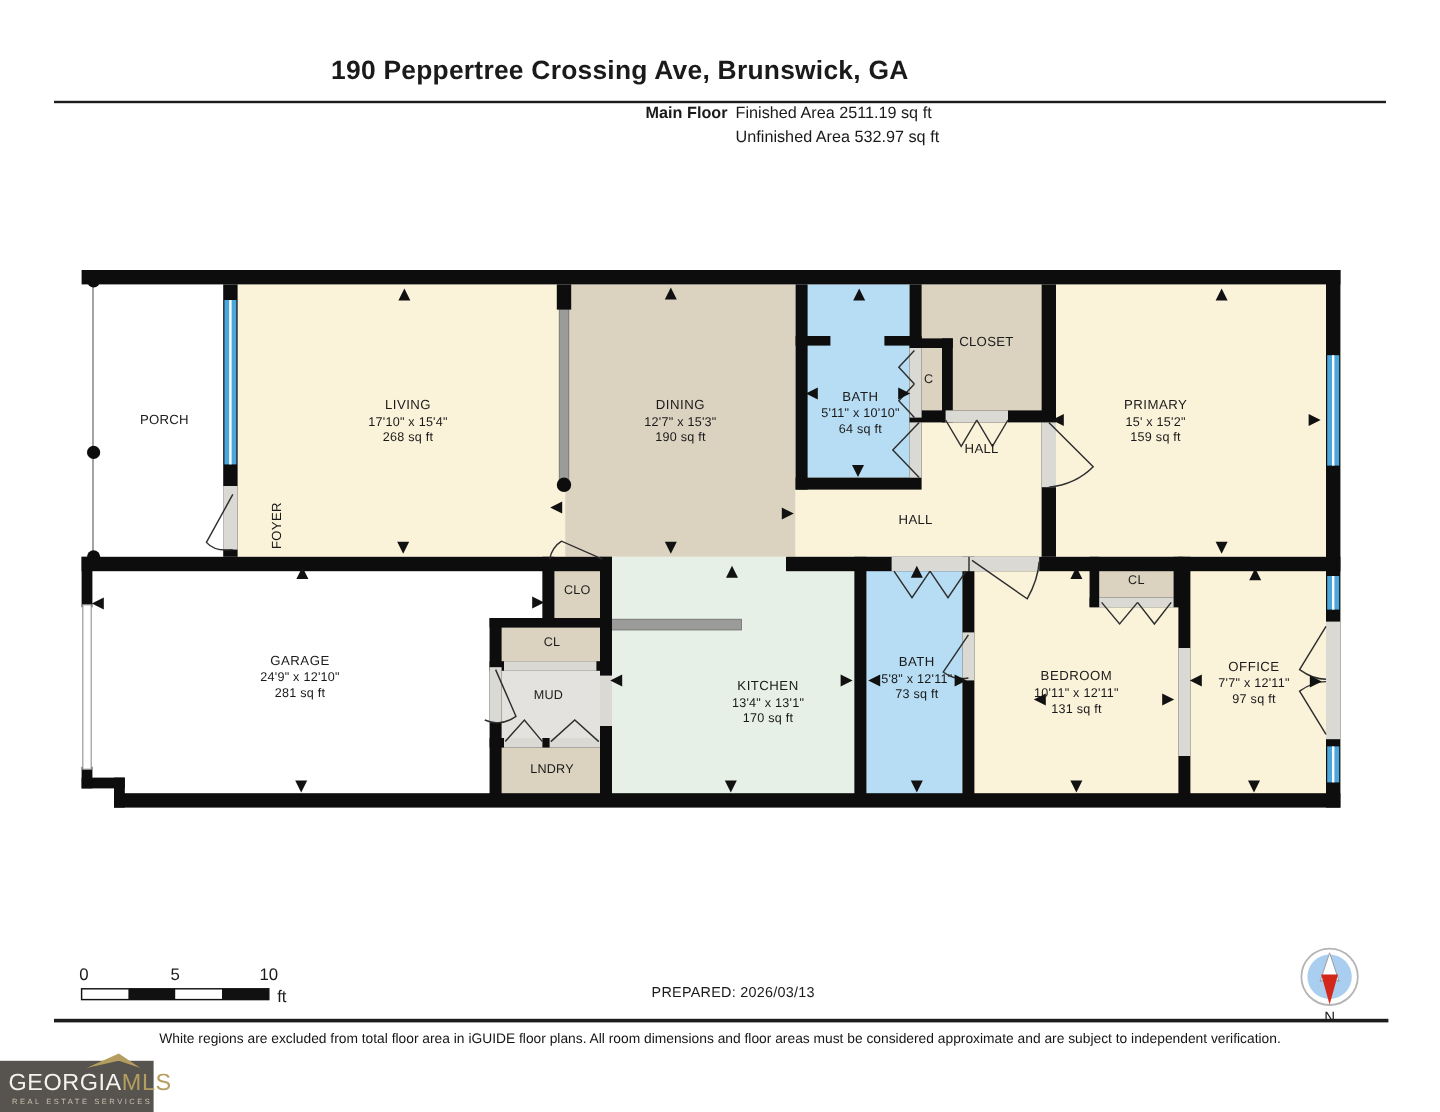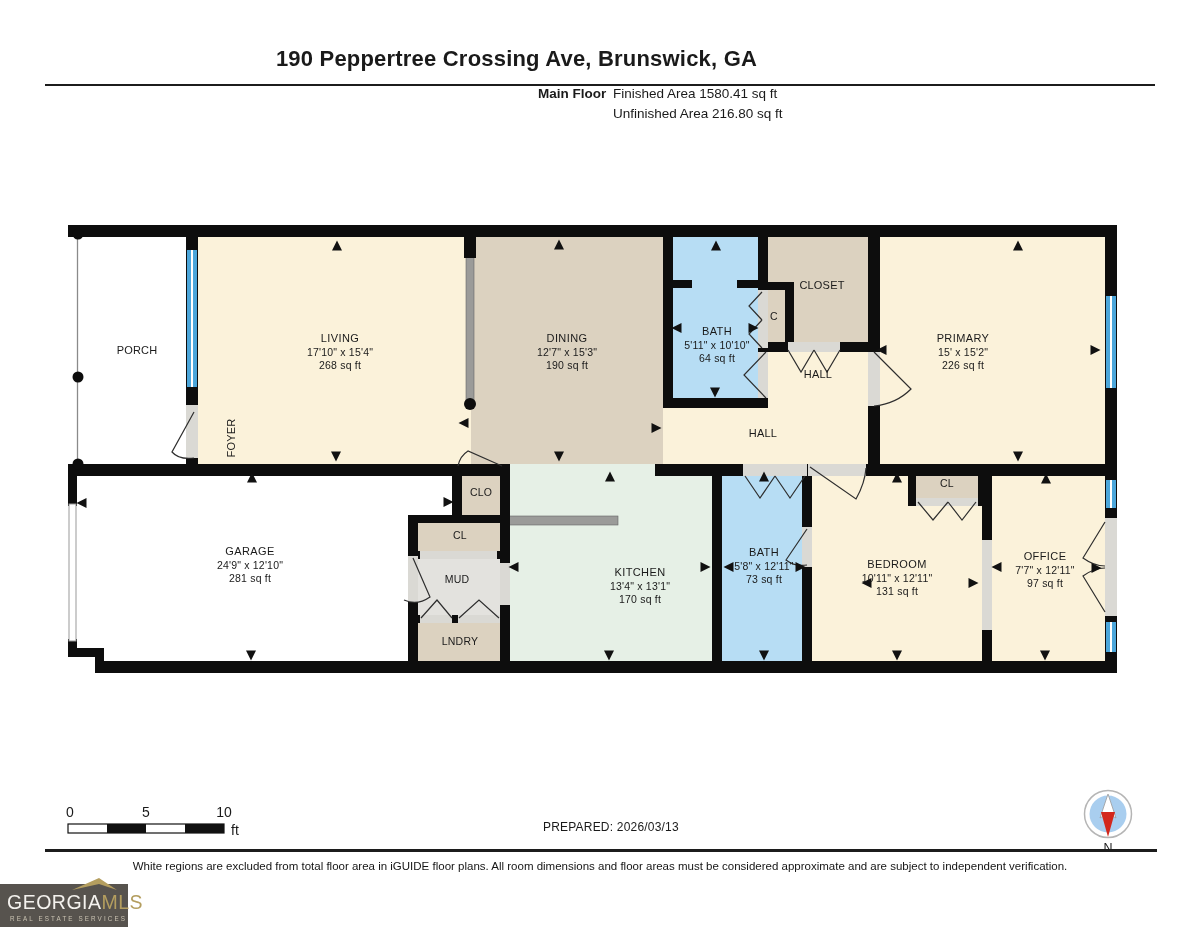--- a/index.html
+++ b/index.html
@@ -202,22 +202,22 @@
       <circle cx="1108" cy="814" r="23.5" fill="#fff" stroke="#b5b5b5" stroke-width="1.5"></circle>
       <circle cx="1108" cy="814" r="18.5" fill="var(--compass-blue)"></circle>
       <polygon points="1108,794 1116,818 1108,813 1100,818" fill="#fff" stroke="#9a9a9a" stroke-width=".8"></polygon>
       <polygon points="1101,812 1115,812 1108,837" fill="var(--compass-red)"></polygon>
     </g>
   </svg>
 
   <div class="abs title">190 Peppertree Crossing Ave, Brunswick, GA</div>
   <div class="abs rule hline1"></div>
   <div class="abs floorlbl" style="left:538px;top:86px;">Main Floor</div>
-  <div class="abs areatxt" style="left:613px;top:86px;">Finished Area 1580.41 sq ft</div>
-  <div class="abs areatxt" style="left:613px;top:106px;">Unfinished Area 216.80 sq ft</div>
+  <div class="abs areatxt" style="left:613px;top:86px;">Finished Area 2511.19 sq ft</div>
+  <div class="abs areatxt" style="left:613px;top:106px;">Unfinished Area 532.97 sq ft</div>
 
   <div class="abs room-label" style="left:137px;top:351px;">PORCH</div>
   <div class="abs room-label rot" style="left:232px;top:438px;">FOYER</div>
   <div class="abs room-label" style="left:340px;top:352px;">
     <div class="nm">LIVING</div>
     <div class="sm">17'10" x 15'4"</div>
     <div class="sm">268 sq ft</div>
   </div>
   <div class="abs room-label" style="left:567px;top:352px;">
     <div class="nm">DINING</div>
@@ -229,21 +229,21 @@
     <div class="sm">5'11" x 10'10"</div>
     <div class="sm">64 sq ft</div>
   </div>
   <div class="abs room-label sm" style="left:774px;top:317px;">C</div>
   <div class="abs room-label" style="left:822px;top:286px;">CLOSET</div>
   <div class="abs room-label" style="left:818px;top:375px;">HALL</div>
   <div class="abs room-label" style="left:763px;top:434px;">HALL</div>
   <div class="abs room-label" style="left:963px;top:352px;">
     <div class="nm">PRIMARY</div>
     <div class="sm">15' x 15'2"</div>
-    <div class="sm">226 sq ft</div>
+    <div class="sm">159 sq ft</div>
   </div>
   <div class="abs room-label" style="left:250px;top:565px;">
     <div class="nm">GARAGE</div>
     <div class="sm">24'9" x 12'10"</div>
     <div class="sm">281 sq ft</div>
   </div>
   <div class="abs room-label sm" style="left:481px;top:493px;">CLO</div>
   <div class="abs room-label sm" style="left:460px;top:536px;">CL</div>
   <div class="abs room-label sm" style="left:457px;top:580px;">MUD</div>
   <div class="abs room-label sm" style="left:460px;top:642px;">LNDRY</div>

